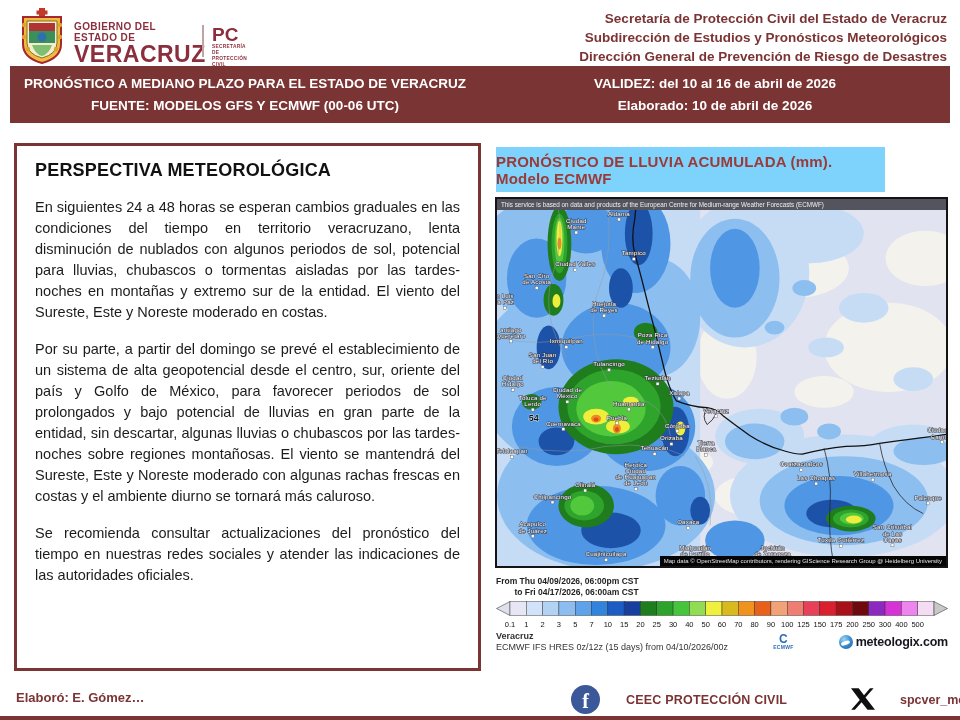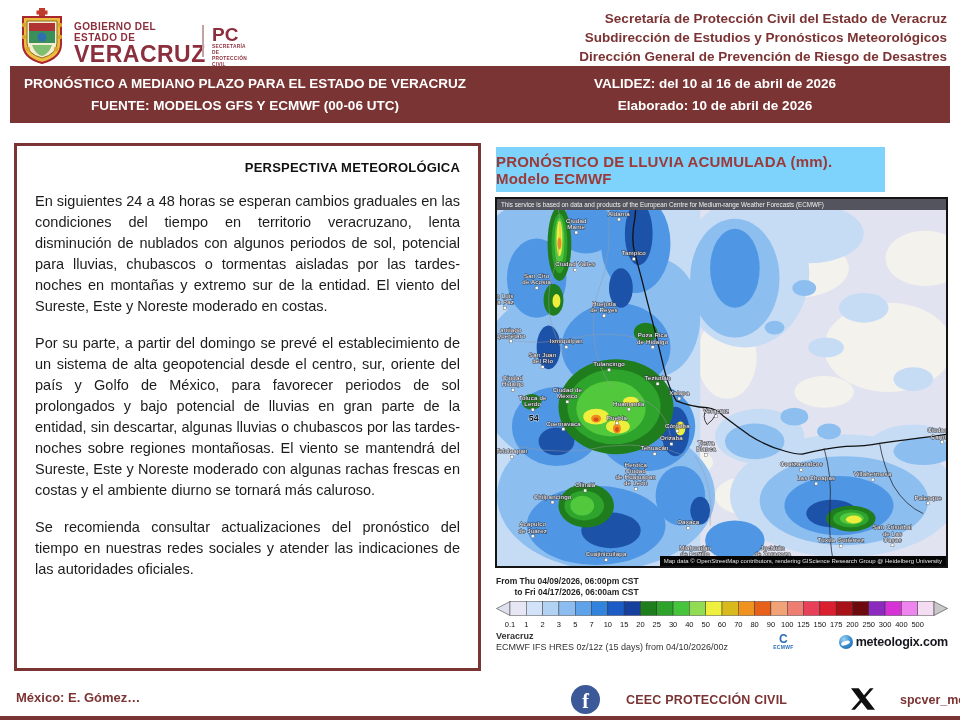--- a/index.html
+++ b/index.html
@@ -20,21 +20,21 @@
   .pc-sub{font-size:4.8px;font-weight:bold;color:#8b2f3d;letter-spacing:.3px;line-height:6px;}
   .header-right{position:absolute;right:13px;top:9px;text-align:right;
     font-size:13.5px;font-weight:bold;color:#7b3333;line-height:19px;}
   
   .banner{position:absolute;left:10px;top:66px;width:940px;height:57px;background:#7a3433;
     display:flex;color:#fff;font-weight:bold;font-size:13.5px;}
   .banner-col{width:50%;text-align:center;padding-top:7px;line-height:22px;}
   
   .left-box{position:absolute;left:14px;top:143px;width:467px;height:528px;
     border:3px solid #7a3433;box-sizing:border-box;background:#fff;padding:8px 18px 0 18px;}
-  .persp-title{font-size:13px;font-weight:800;color:#111;text-align:right;margin:6px 0 2px 0;letter-spacing:.2px;}
+  .persp-title{font-size:18px;font-weight:800;color:#111;text-align:left;margin:6px 0 2px 0;letter-spacing:.2px;}
   .left-box p{font-size:14.5px;line-height:21px;text-align:justify;color:#1c1c1c;margin:16px 0;}
   
   .panel-header{position:absolute;left:496px;top:147px;width:389px;height:45px;background:#7dd3fc;
     display:flex;align-items:center;justify-content:center;}
   .panel-header span{font-size:15px;font-weight:800;color:#9c3a38;letter-spacing:.2px;}
   .map-wrap{position:absolute;left:495px;top:197px;width:453px;height:371px;
     border:2px solid #141414;box-sizing:border-box;background:#e2e3f0;overflow:hidden;}
   .map-svg{position:absolute;left:0;top:0;width:100%;height:100%;}
   .map-topbar{position:absolute;left:0;top:0;right:0;height:11px;background:#54545e;color:#f0f0f0;
     font-size:6.3px;line-height:11px;padding-left:4px;z-index:3;}
@@ -421,21 +421,21 @@
         <div class="ecmwf-t">ECMWF</div>
       </div>
       <div class="mlx">
         <div class="mlx-globe"></div>
         <div class="mlx-text">meteologix.com</div>
       </div>
     </div>
   </div>
 </div>
 
-<div class="footer-note">México: E. Gómez…</div>
+<div class="footer-note">Elaboró: E. Gómez…</div>
 
 <div class="fb-icon">
     <span class="fb-f">f</span>
   </div>
 <div class="fb-label">CEEC PROTECCIÓN CIVIL</div>
 
 <svg class="x-icon" width="24" height="24" viewBox="0 0 24 24">
   <path fill="#0f0f0f" d="M18.9 1.2h3.7l-8.1 9.2L24 22.8h-7.5l-5.9-7.6-6.7 7.6H.2l8.6-9.9L0 1.2h7.7l5.3 7 6-7z"></path>
 </svg>
 <div class="x-label">spcver_met</div>

